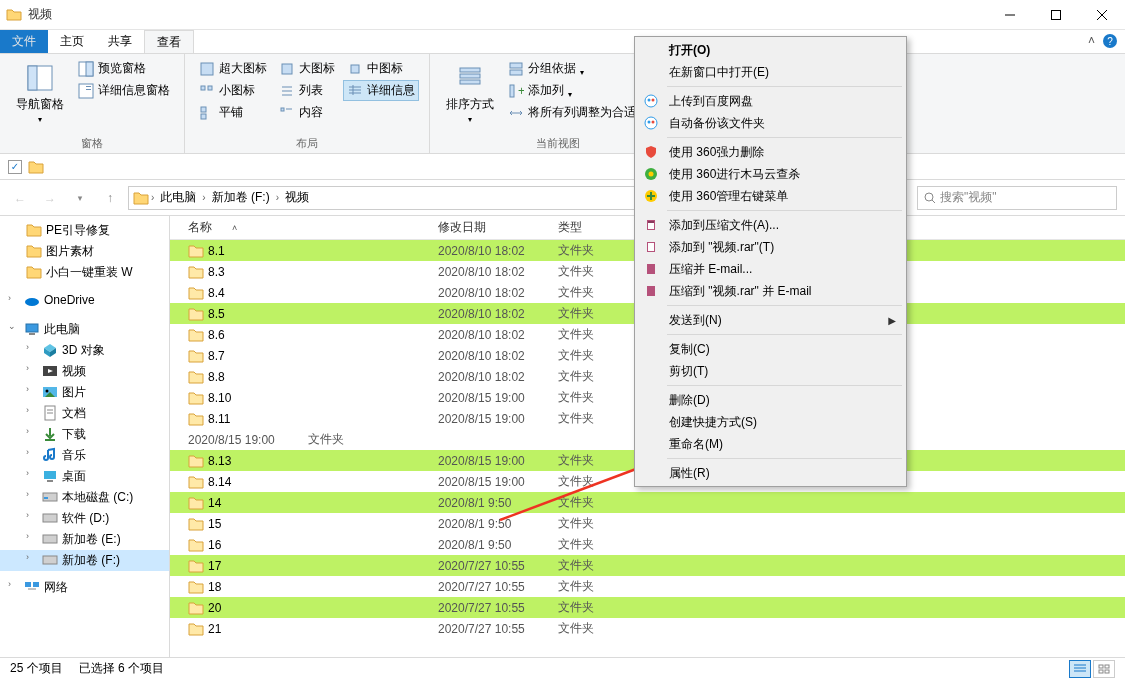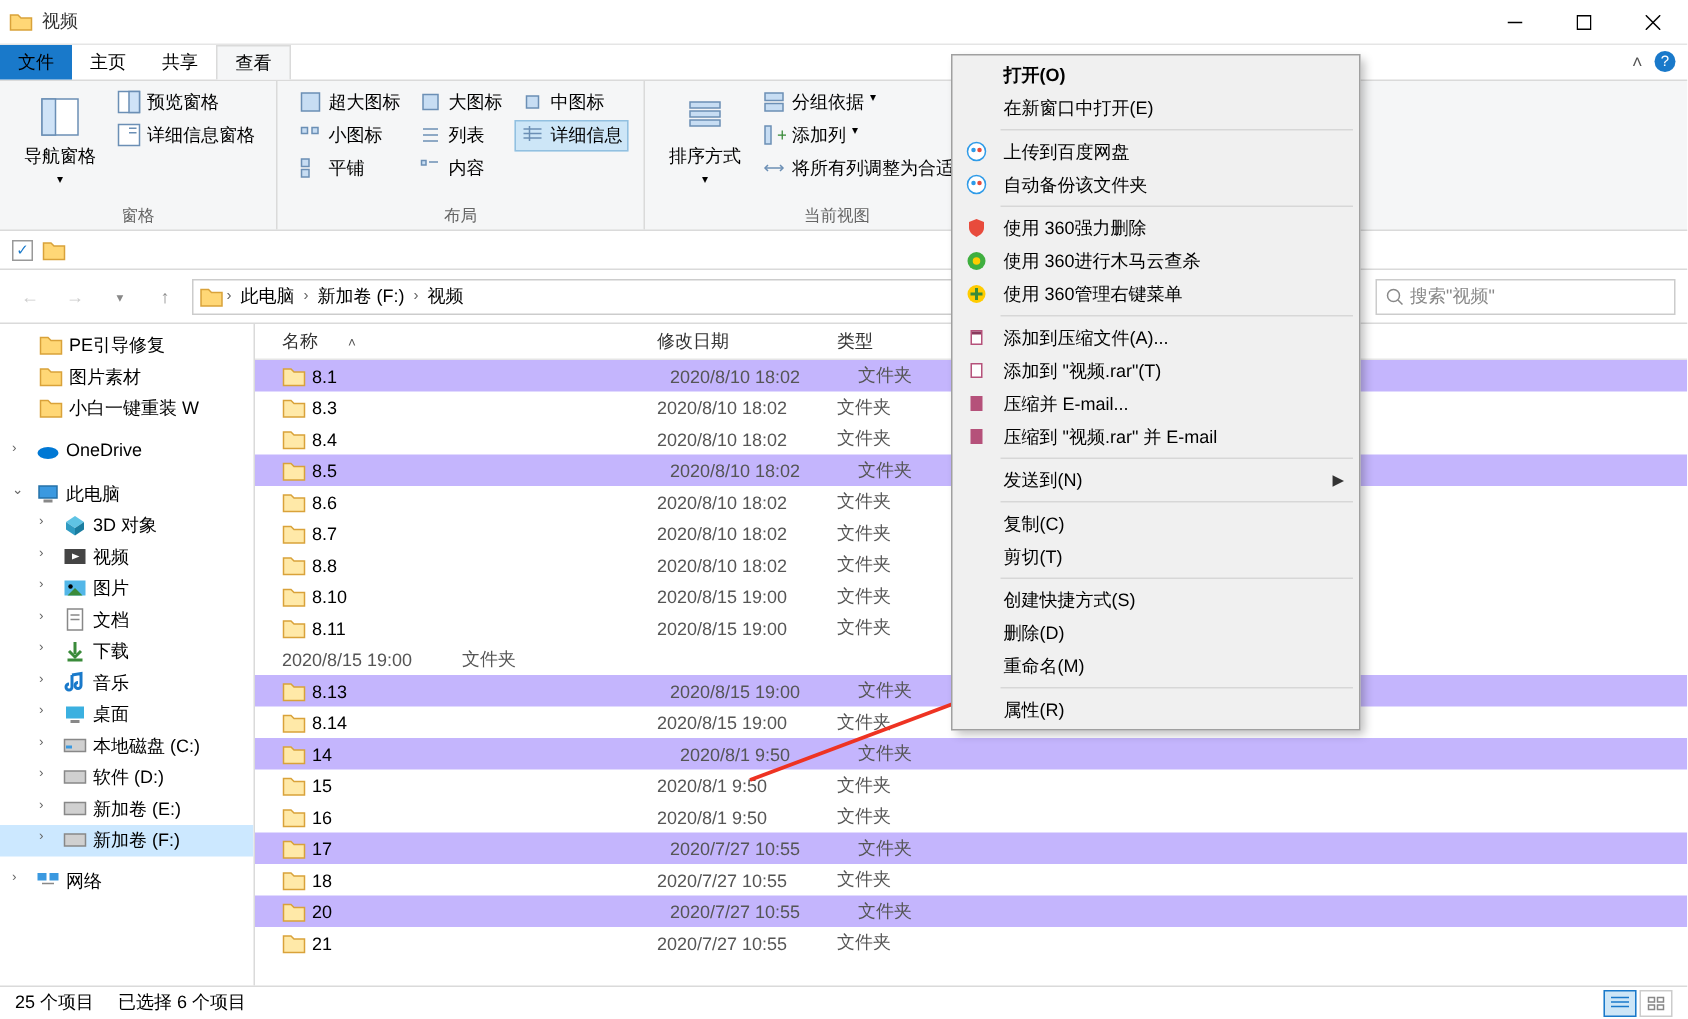--- a/index.html
+++ b/index.html
@@ -5,30 +5,30 @@
 * { margin: 0; padding: 0; box-sizing: border-box; font-family: "Microsoft YaHei", "Segoe UI", sans-serif; font-size: 12px; }
 body { background: #fff; width: 1125px; height: 679px; overflow: hidden; position: relative; }
 
 .titlebar { height: 30px; display: flex; align-items: center; background: #fff; border-bottom: 1px solid #e5e5e5; }
 .titlebar .icon { width: 16px; height: 16px; margin: 0 6px; }
 .titlebar .title { flex: 1; color: #333; }
 .titlebar .win-btn { width: 46px; height: 30px; display: flex; align-items: center; justify-content: center; color: #333; cursor: pointer; }
 
 .menubar { height: 24px; display: flex; align-items: stretch; background: #fff; border-bottom: 1px solid #dadada; position: relative; }
 .menubar .tab { padding: 0 12px; display: flex; align-items: center; cursor: pointer; }
-.menubar .tab.file { background: #1979ca; color: #000000; }
+.menubar .tab.file { background: #1979ca; color: #e5e5e5; }
 .menubar .tab.active { background: #f5f6f7; border: 1px solid #dadada; border-bottom: none; }
 .menubar .collapse { position:absolute; right:8px; top:4px; display:flex; gap:8px; align-items:center;}
 .help-icon { width:14px; height:14px; border-radius:50%; background:#1979ca; color:#fff; display:flex; align-items:center; justify-content:center; font-size:10px;}
 
 .ribbon { height: 100px; background: #f5f6f7; display: flex; border-bottom: 1px solid #dadada; }
 .ribbon .group { border-right: 1px solid #dadada; padding: 4px 10px 2px; display: flex; flex-direction: column; }
 .ribbon .group-body { flex: 1; display: flex; align-items: flex-start; gap: 4px; }
 .ribbon .group-label { text-align: center; color: #666; font-size: 11px; margin-top: 2px; }
-.ribbon-item { display: flex; align-items: flex-start; gap: 4px; padding: 2px 4px; cursor: pointer; white-space:nowrap;}
+.ribbon-item { display: flex; align-items: flex-end; gap: 4px; padding: 2px 4px; cursor: pointer; white-space:nowrap;}
 .ribbon-item.selected{ background: #cde6f7; border:1px solid #92c0e0; padding:1px 3px;}
 .ribbon-big { display:flex; flex-direction:column; align-items:center; padding:4px 6px; cursor:pointer; gap:2px; }
 .ribbon-col { display:flex; flex-direction:column; gap:1px; }
 .ribbon-icon { width:16px; height:16px; display:inline-flex; align-items:center; justify-content:center; }
 .ribbon-icon-big { width:32px; height:32px; display:flex; align-items:center; justify-content:center; }
 
 .quick-bar { height:26px; display:flex; align-items:center; padding:0 8px; border-bottom:1px solid #dadada; gap:6px;}
 .qcheck { width:14px; height:14px; border:1px solid #999; display:flex; align-items:center; justify-content:center; color:#1979ca; font-size:10px;}
 
 .nav-bar { height:36px; display:flex; align-items:center; padding:0 8px; gap:6px; border-bottom:1px solid #dadada;}
@@ -52,21 +52,21 @@
 .content { flex:1; display:flex; flex-direction:column; overflow:hidden;}
 .col-headers { height:24px; display:flex; align-items:center; border-bottom:1px solid #e5e5e5; padding-left:10px;}
 .col-headers .col { padding:0 8px; color:#333; cursor:pointer;}
 .col.name{width:250px;}
 .col.date{width:120px;}
 .col.type{width:80px;}
 .sort-indicator{color:#555; font-size:9px; margin-left:20px;}
 
 .file-list { flex:1; overflow-y:auto;}
 .file-row { height:21px; display:flex; align-items:center; padding-left:10px; cursor:pointer;}
-.file-row.selected{background:#c4b5fd;text-align:center;}
+.file-row.selected{background:#bef264;}
 .file-row .cell{padding:0 8px;}
 .file-row .cell.name{width:250px; display:flex; align-items:center; gap:4px;}
 .file-row .cell.date{width:120px; color:#555;}
 .file-row .cell.type{width:80px; color:#555;}
 .folder-icon{width:16px;height:14px;}
 
 .statusbar { height:22px; border-top:1px solid #dadada; display:flex; align-items:center; padding:0 10px; gap:16px; background:#fff;}
 .status-right{margin-left:auto; display:flex; gap:2px;}
 .view-btn{width:22px;height:18px;border:1px solid #ccc;display:flex;align-items:center;justify-content:center;cursor:pointer;}
 .view-btn.active{background:#cde6f7; border-color:#1979ca;}
@@ -856,24 +856,24 @@
     </div>
   <div class="ctx-sep"></div>
   <div class="ctx-item">
       <span>复制(C)</span>
     </div>
   <div class="ctx-item">
       <span>剪切(T)</span>
     </div>
   <div class="ctx-sep"></div>
   <div class="ctx-item">
+      <span>删除(D)</span>
+    </div>
+  <div class="ctx-item">
       <span>创建快捷方式(S)</span>
-    </div>
-  <div class="ctx-item">
-      <span>删除(D)</span>
     </div>
   <div class="ctx-item">
       <span>重命名(M)</span>
     </div>
   <div class="ctx-sep"></div>
   <div class="ctx-item">
       <span>属性(R)</span>
     </div>
 </div>
 

